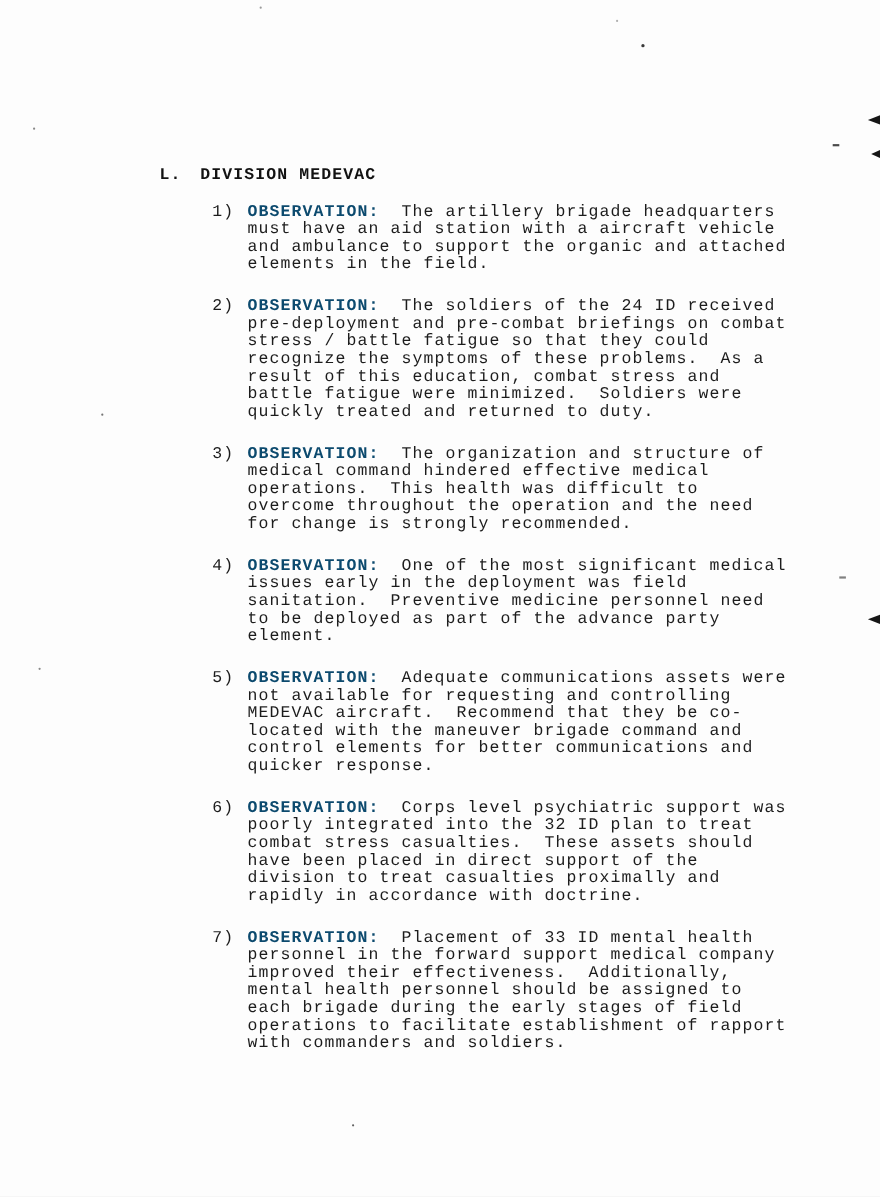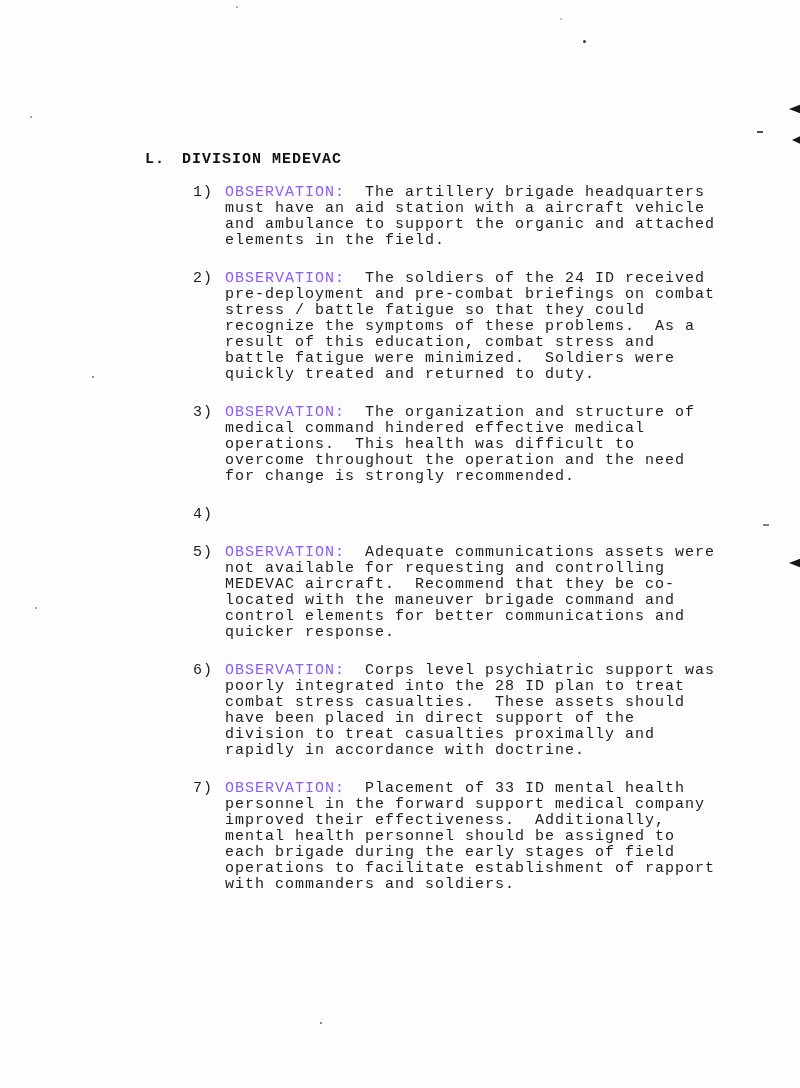--- a/index.html
+++ b/index.html
@@ -44,22 +44,22 @@
     flex: 0 0 32px;
     width: 32px;
     padding-left: 0;
     margin-left: 48px;
   }
   .obs .body {
     width: 520px;
     white-space: pre-wrap;
   }
   .obs .label {
-    font-weight: 400;
-    color: #8b5cf6;
+    font-weight: 700;
+    color: #0c4a6e;
   }
   
   .tri {
     position: absolute;
     width: 0;
     height: 0;
     border-top: 5px solid transparent;
     border-bottom: 5px solid transparent;
     border-right: 13px solid #161616;
   }
@@ -124,36 +124,41 @@
       <span class="num">3)</span>
       <div class="body"><span class="label">OBSERVATION:</span><span>  The organization and structure of
 medical command hindered effective medical
 operations.  This health was difficult to
 overcome throughout the operation and the need
 for change is strongly recommended.</span></div>
     </div>
 
     <div class="obs">
       <span class="num">4)</span>
+      <div class="body"><span class="label">OBSERVATION:</span><span>  One of the most significant medical
+issues early in the deployment was field
+sanitation.  Preventive medicine personnel need
+to be deployed as part of the advance party
+element.</span></div>
     </div>
 
     <div class="obs">
       <span class="num">5)</span>
       <div class="body"><span class="label">OBSERVATION:</span><span>  Adequate communications assets were
 not available for requesting and controlling
 MEDEVAC aircraft.  Recommend that they be co-
 located with the maneuver brigade command and
 control elements for better communications and
 quicker response.</span></div>
     </div>
 
     <div class="obs">
       <span class="num">6)</span>
       <div class="body"><span class="label">OBSERVATION:</span><span>  Corps level psychiatric support was
-poorly integrated into the 28 ID plan to treat
+poorly integrated into the 32 ID plan to treat
 combat stress casualties.  These assets should
 have been placed in direct support of the
 division to treat casualties proximally and
 rapidly in accordance with doctrine.</span></div>
     </div>
 
     <div class="obs">
       <span class="num">7)</span>
       <div class="body"><span class="label">OBSERVATION:</span><span>  Placement of 33 ID mental health
 personnel in the forward support medical company

